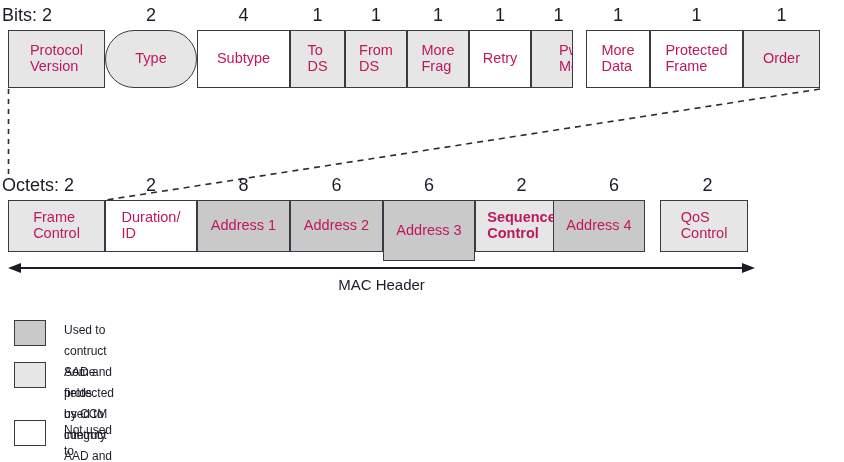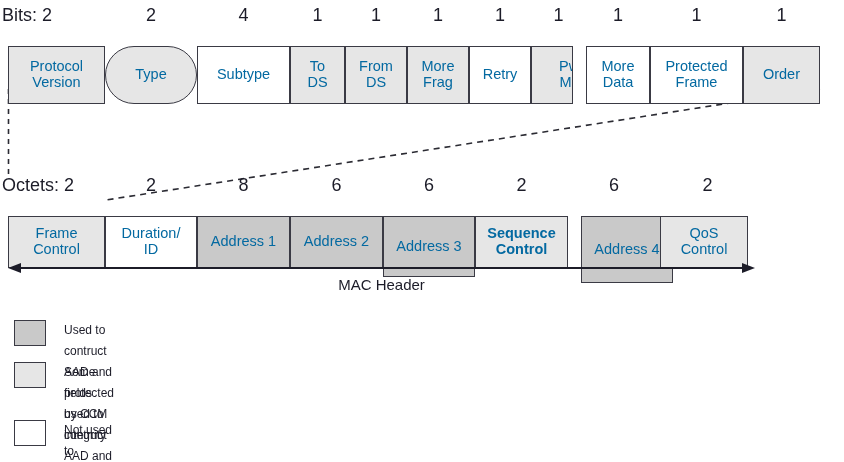--- a/index.html
+++ b/index.html
@@ -50,26 +50,25 @@
     position: absolute;
   }
   .cell {
     position: absolute;
     top: 0;
     box-sizing: border-box;
     border: 1.4px solid #3a3a44;
     display: flex;
     align-items: center;
     justify-content: center;
-    text-align: center;
+    text-align: left;
     font-size: 14.5px;
     line-height: 1.08;
-    color: #0369a1;
+    color: #be185d;
     overflow: hidden;
-    margin-top: 16px;
   }
   .cell span { display: block; white-space: pre-line; }
   .fill-dark  { background: #c9c9c9; }
   .fill-light { background: #e6e6e6; }
   .fill-none  { background: #ffffff; }
 
   
   .dash-svg {
     position: absolute;
     left: 0; top: 0;
@@ -204,21 +203,21 @@
       <div class="cell fill-dark" style="left: 290px; width: 93px; height: 52px;">
         <span>Address 2</span>
       </div>
       <div class="cell fill-dark" style="left: 383px; width: 92px; height: 61px;">
         <span>Address 3</span>
       </div>
       <div class="cell fill-light" style="left: 475px; width: 93px; height: 52px; font-weight: bold;">
         <span>Sequence
 Control</span>
       </div>
-      <div class="cell fill-dark" style="left: 581px; width: 92px; height: 67px;">
+      <div class="cell fill-dark" style="left: 553px; width: 92px; height: 52px;">
         <span>Address 4</span>
       </div>
       <div class="cell fill-light" style="left: 660px; width: 88px; height: 52px;">
         <span>QoS
 Control</span>
       </div>
     </div>
 
   <svg class="arrow-svg" style="left:0; top:258px; width:800px; height:20px;" viewBox="0 0 800 20">
     <line x1="16" y1="10" x2="747" y2="10" stroke="#1c1c28" stroke-width="1.8"></line>

